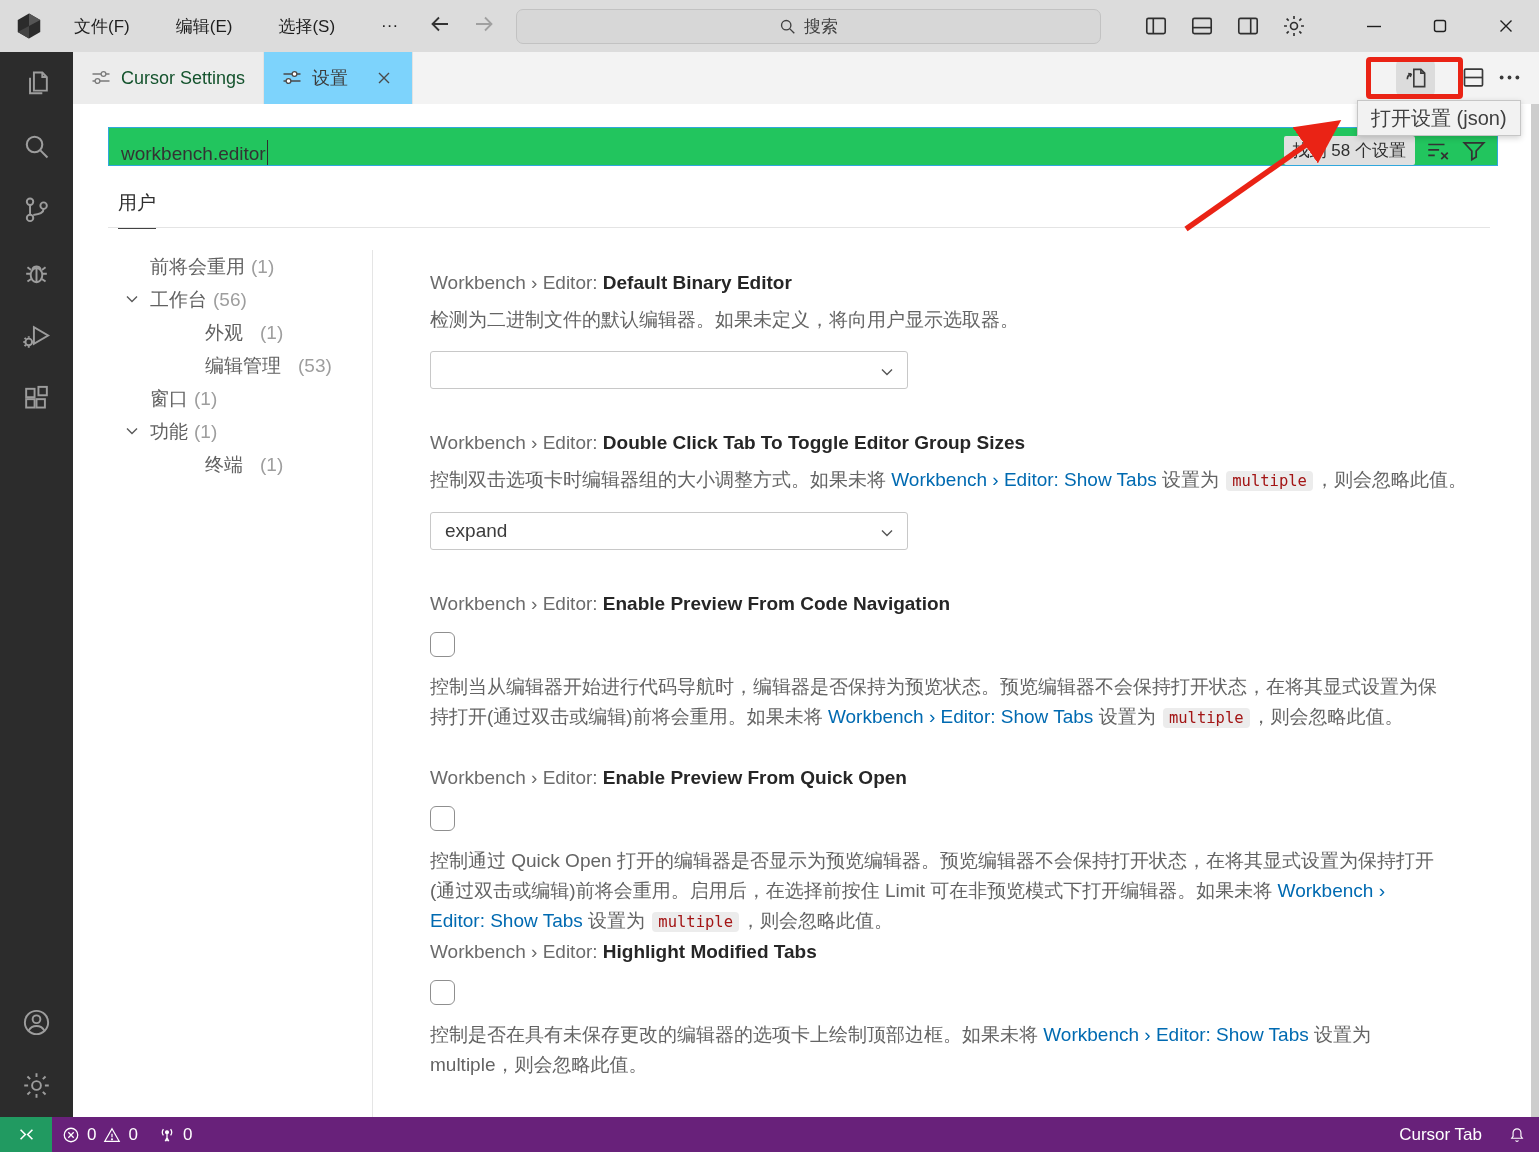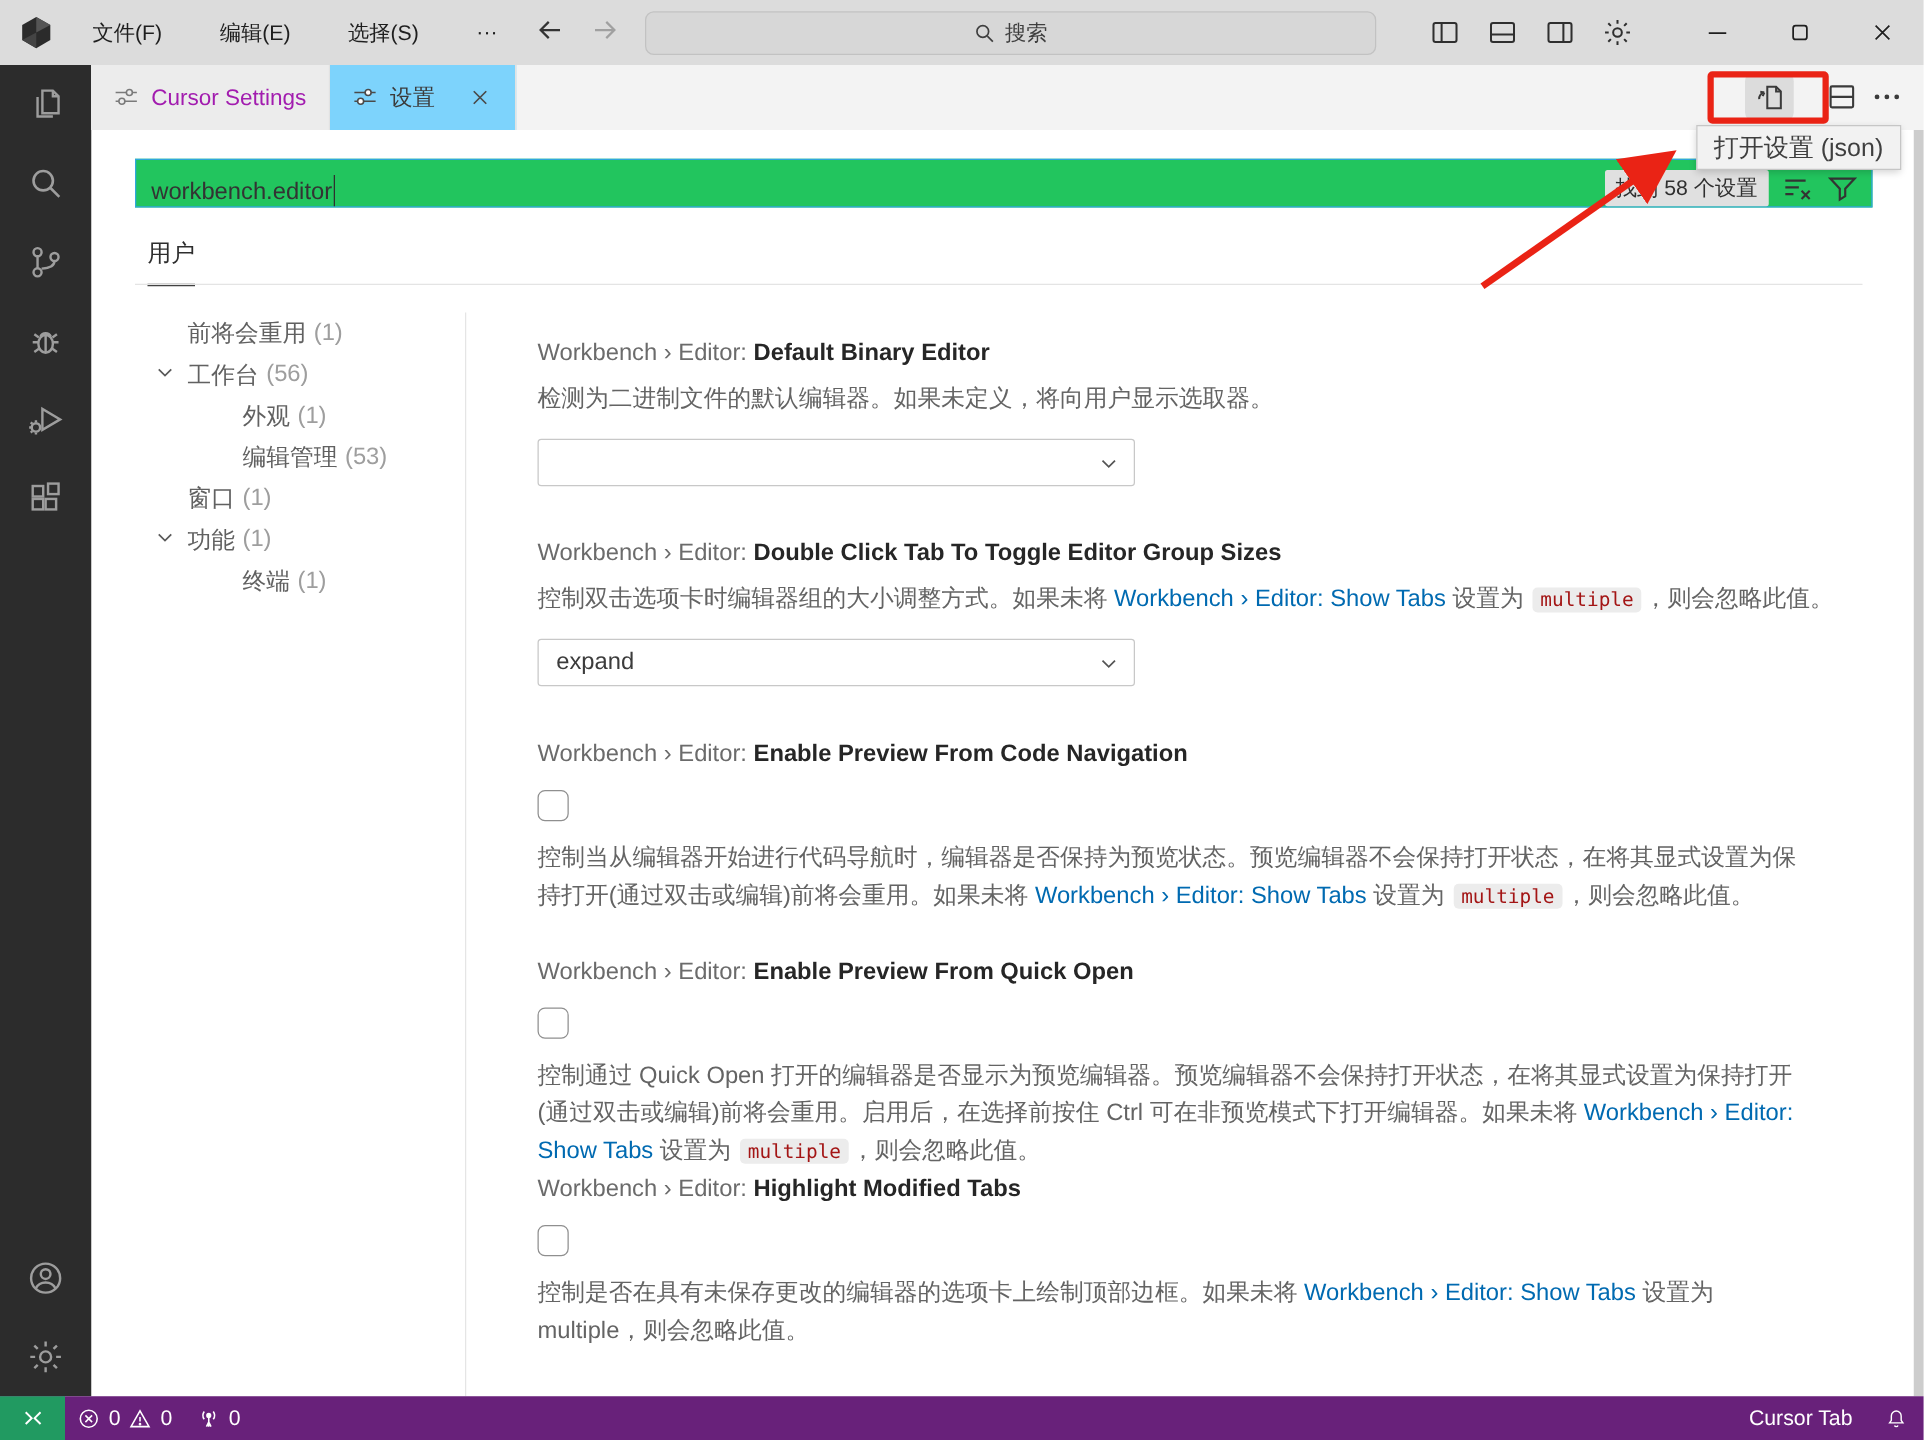--- a/index.html
+++ b/index.html
@@ -24,21 +24,21 @@
   .win-btn svg { width:20px; height:20px; }
 
   
   .activitybar { position:absolute; left:0; top:52px; width:73px; height:1065px; background:#2c2c2c; display:flex; flex-direction:column; align-items:center; }
   .ab-icon { width:73px; height:63px; display:flex; align-items:center; justify-content:center; color:#9d9d9d; }
   .ab-icon svg { width:31px; height:31px; }
   .ab-spacer { flex:1; }
 
   
   .tabbar { position:absolute; left:73px; top:52px; width:1466px; height:52px; background:#f3f3f3; display:flex; }
-  .tab { height:52px; display:flex; align-items:center; padding:0 18px; gap:10px; font-size:18px; background:#ececec; color:#a21caf; border-right:1px solid #e2e2e2; }
+  .tab { height:52px; display:flex; align-items:center; padding:0 18px; gap:10px; font-size:18px; background:#ececec; color:#14532d; border-right:1px solid #e2e2e2; }
   .tab.active { background:#7dd3fc; color:#3b3b3b; }
   .tab svg { width:20px; height:20px; }
   .tab-close { margin-left:16px; width:20px; height:20px; color:#4a4a4a; }
   .json-btn { position:absolute; left:1396px; top:58px; width:39px; height:39px; background:#dcdcdc; border-radius:7px; display:flex; align-items:center; justify-content:center; color:#3a3a3a; }
   .json-btn svg { width:26px; height:26px; }
   .split-btn { position:absolute; left:1460px; top:64px; width:27px; height:27px; color:#3a3a3a; }
   .more-btn { position:absolute; left:1496px; top:64px; width:27px; height:27px; color:#3a3a3a; }
   .split-btn svg,.more-btn svg { width:27px; height:27px; }
 
   
@@ -48,21 +48,21 @@
   .results-badge { background:#e0e0e0; color:#2f2f2f; font-size:17px; padding:3px 9px; border-radius:2px; white-space:nowrap; }
   .sr-icon { width:26px; height:26px; color:#333; }
   .sr-icon svg { width:26px; height:26px; }
 
   .scope-tab { position:absolute; left:118px; top:190px; font-size:19px; color:#2e2e2e; padding-bottom:11px; border-bottom:2px solid #424242; }
   .scope-divider { position:absolute; left:108px; top:227px; width:1382px; height:1px; background:#e4e4e4; }
 
   .toc { position:absolute; left:90px; top:250px; width:282px; }
   .toc-row { height:33px; display:flex; align-items:center; font-size:19px; color:#616161; }
   .toc-row.lvl1 { padding-left:34px; }
-  .toc-row.lvl2 { padding-left:78px; }
+  .toc-row.lvl2 { padding-left:78px;gap:11px; }
   .toc-chev { width:26px; height:20px; color:#5a5a5a; flex:none; }
   .toc-chev svg { width:16px; height:16px; }
   .toc-count { color:#9e9e9e; margin-left:6px; }
   .sash { position:absolute; left:372px; top:250px; width:1px; height:867px; background:#e5e5e5; }
   .scrollbar { position:absolute; right:0; top:104px; width:8px; height:1013px; background:#cdcdcd; }
 
   .setting { position:absolute; left:430px; width:1062px; font-size:19px; }
   .set-title { line-height:26px; }
   .set-cat { color:#6b6b6b; }
   .set-lbl { color:#262626; font-weight:700; }
@@ -371,21 +371,21 @@
     <div class="desc-row">
       <span class="checkbox"></span>
       <div class="set-desc"><span class="seg-text">控制当从编辑器开始进行代码导航时，编辑器是否保持为预览状态。预览编辑器不会保持打开状态，在将其显式设置为保持打开(通过双击或编辑)前将会重用。如果未将 </span><span class="seg-link">Workbench › Editor: Show Tabs</span><span class="seg-text"> 设置为 </span><span class="seg-code">multiple</span><span class="seg-text">，则会忽略此值。</span></div>
     </div>
   </div>
 
   <div class="setting" id="s4">
     <div class="set-title"><span class="set-cat">Workbench › Editor: </span><span class="set-lbl">Enable Preview From Quick Open</span></div>
     <div class="desc-row">
       <span class="checkbox"></span>
-      <div class="set-desc"><span class="seg-text">控制通过 Quick Open 打开的编辑器是否显示为预览编辑器。预览编辑器不会保持打开状态，在将其显式设置为保持打开(通过双击或编辑)前将会重用。启用后，在选择前按住 Ctrl 可在非预览模式下打开编辑器。如果未将 </span><span class="seg-link">Workbench › Editor: Show Tabs</span><span class="seg-text"> 设置为 </span><span class="seg-code">multiple</span><span class="seg-text">，则会忽略此值。</span></div>
+      <div class="set-desc"><span class="seg-text">控制通过 Quick Open 打开的编辑器是否显示为预览编辑器。预览编辑器不会保持打开状态，在将其显式设置为保持打开(通过双击或编辑)前将会重用。启用后，在选择前按住 Limit 可在非预览模式下打开编辑器。如果未将 </span><span class="seg-link">Workbench › Editor: Show Tabs</span><span class="seg-text"> 设置为 </span><span class="seg-code">multiple</span><span class="seg-text">，则会忽略此值。</span></div>
     </div>
   </div>
 
   <div class="setting" id="s5">
     <div class="set-title"><span class="set-cat">Workbench › Editor: </span><span class="set-lbl">Highlight Modified Tabs</span></div>
     <div class="desc-row">
       <span class="checkbox"></span>
       <div class="set-desc"><span class="seg-text">控制是否在具有未保存更改的编辑器的选项卡上绘制顶部边框。如果未将 </span><span class="seg-link">Workbench › Editor: Show Tabs</span><span class="seg-text"> 设置为 multiple，则会忽略此值。</span></div>
     </div>
   </div>

